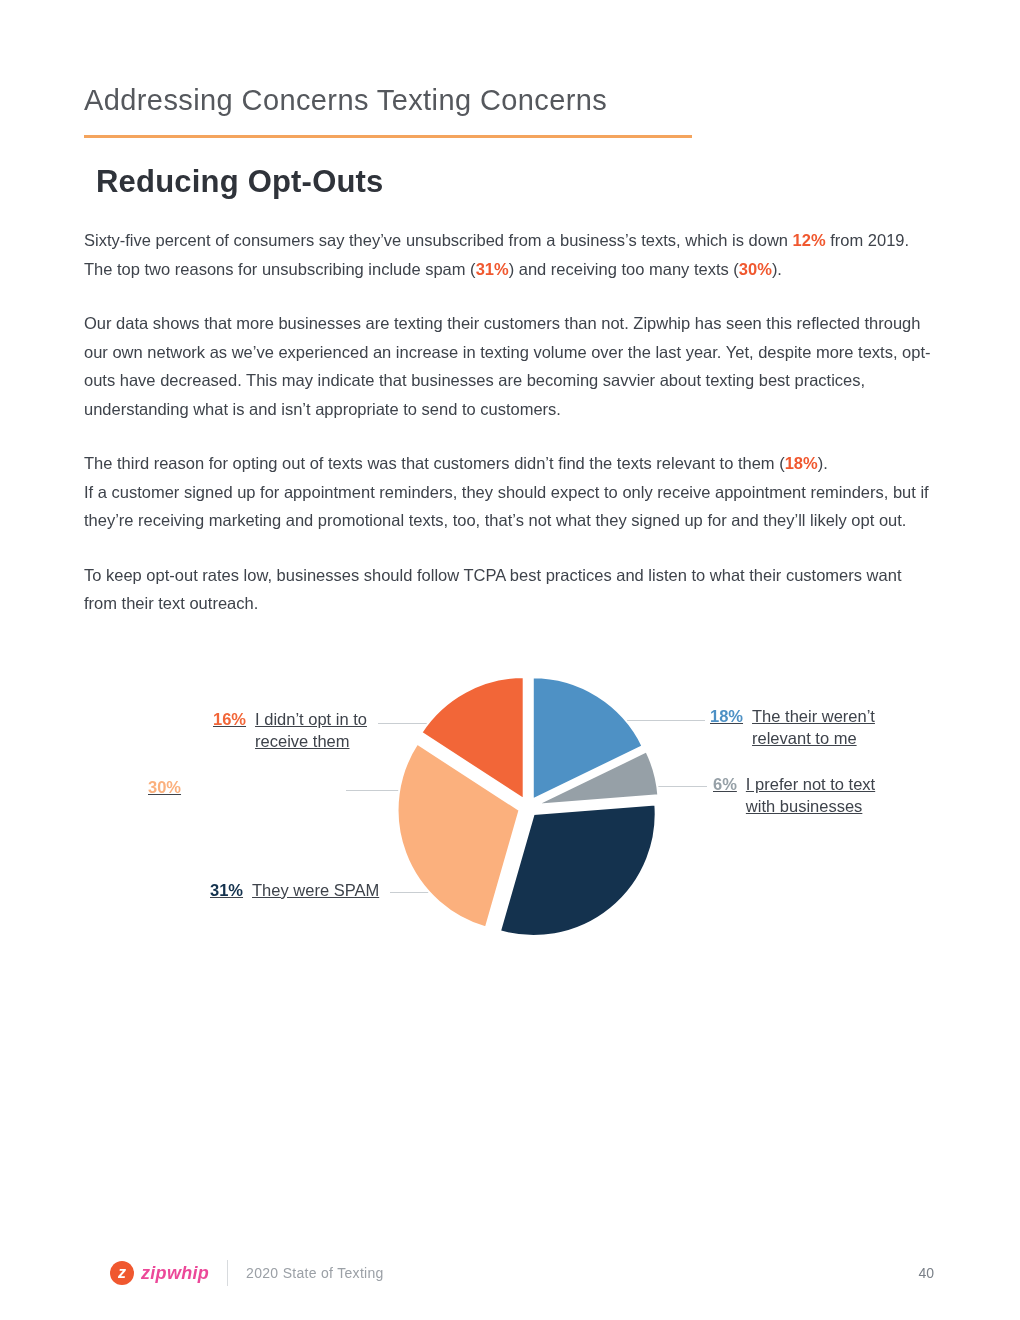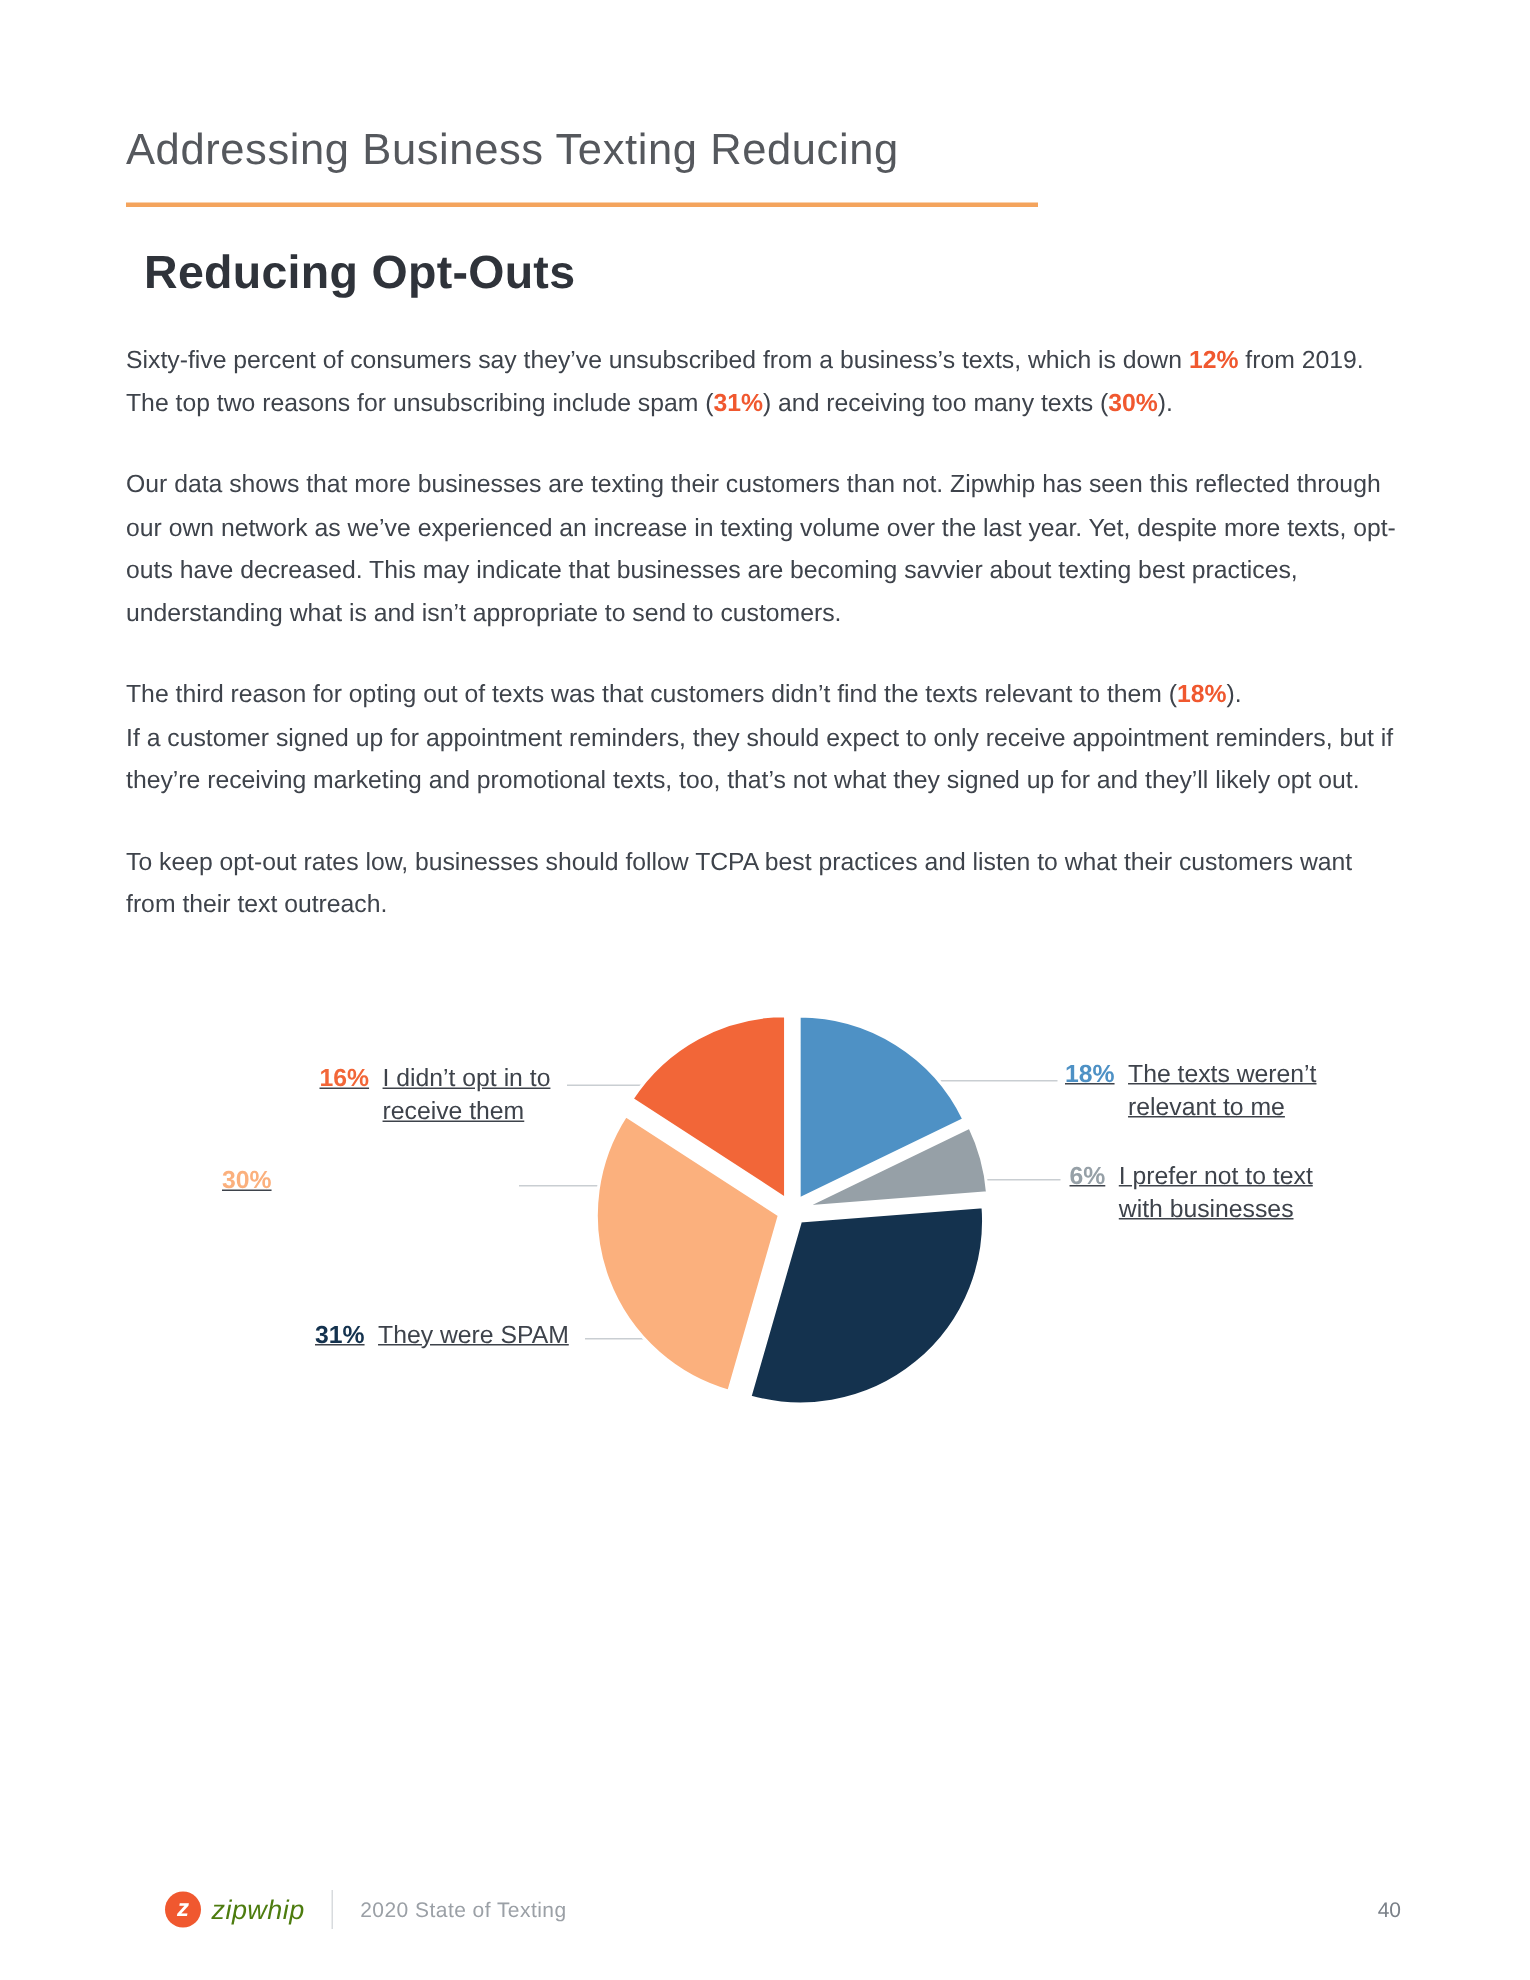--- a/index.html
+++ b/index.html
@@ -33,32 +33,32 @@
   .pl-16 { left:129px; top:66px; }  .pl-16 .txt { width:122px; }
   .pl-30 { left:64px;  top:134px; } .pl-30 .txt { width:142px; }
   .pl-31 { left:126px; top:237px; white-space:nowrap; }
   .pl-18 { left:626px; top:63px; }  .pl-18 .txt { width:138px; }
   .pl-6  { left:629px; top:131px; } .pl-6  .txt { width:152px; }
 
   .footer { position:absolute; left:110px; right:86px; top:1260px; display:flex; align-items:center; }
   .logo { display:flex; align-items:center; gap:7px; }
   .logo-mark { display:flex; align-items:center; justify-content:center; width:24px; height:24px; border-radius:50%;
                color:#fff; font-weight:700; font-style:italic; font-size:16px; line-height:1; }
-  .logo-text { font-weight:400; font-style:italic; font-size:18px; color:#4d7c0f; letter-spacing:0.3px; }
+  .logo-text { font-weight:700; font-style:italic; font-size:18px; color:#ec4899; letter-spacing:0.3px; }
   .footer-divider { width:1px; height:26px; background:#D8DBDE; margin:0 18px; }
   .footer-title { font-size:14px; color:#9BA0A6; letter-spacing:0.3px; }
   .footer-page { margin-left:auto; font-size:14px; color:#7A8088; }
 </style>
 </head>
 <body>
 
 <div class="page">
   <div class="content">
 
-    <h2 class="section-title">Addressing Business Texting Reducing</h2>
+    <h2 class="section-title">Addressing Concerns Texting Concerns</h2>
     <div class="rule" style="background: rgb(244, 164, 93);"></div>
 
     <h1 class="heading">Reducing Opt-Outs</h1>
 
     <div>
         <p class="body-para"><span>Sixty-five percent of consumers say they’ve unsubscribed from a business’s texts, which is down </span><span class="hl" style="color: rgb(240, 88, 47);">12%</span><span> from 2019. The top two reasons for unsubscribing include spam (</span><span class="hl" style="color: rgb(240, 88, 47);">31%</span><span>) and receiving too many texts (</span><span class="hl" style="color: rgb(240, 88, 47);">30%</span><span>).</span></p>
         <p class="body-para"><span>Our data shows that more businesses are texting their customers than not. Zipwhip has seen this reflected through our own network as we’ve experienced an increase in texting volume over the last year. Yet, despite more texts, opt-outs have decreased. This may indicate that businesses are becoming savvier about texting best practices, understanding what is and isn’t appropriate to send to customers.</span></p>
         <p class="body-para"><span>The third reason for opting out of texts was that customers didn’t find the texts relevant to them (</span><span class="hl" style="color: rgb(240, 88, 47);">18%</span><span>).</span><br><span>If a customer signed up for appointment reminders, they should expect to only receive appointment reminders, but if they’re receiving marketing and promotional texts, too, that’s not what they signed up for and they’ll likely opt out.</span></p>
         <p class="body-para"><span>To keep opt-out rates low, businesses should follow TCPA best practices and listen to what their customers want from their text outreach.</span></p>
       </div>
@@ -86,21 +86,21 @@
       </div>
       <div class="pie-label pl-30">
         <span class="pct" style="color: rgb(251, 176, 125);">30%</span>
       </div>
       <div class="pie-label pl-31">
         <span class="pct" style="color: rgb(20, 50, 78);">31%</span>
         <span class="txt">They were SPAM</span>
       </div>
       <div class="pie-label pl-18">
         <span class="pct" style="color: rgb(78, 145, 197);">18%</span>
-        <span class="txt">The texts weren’t relevant to me</span>
+        <span class="txt">The their weren’t relevant to me</span>
       </div>
       <div class="pie-label pl-6">
         <span class="pct" style="color: rgb(150, 160, 167);">6%</span>
         <span class="txt">I prefer not to text with businesses</span>
       </div>
 
     </div>
   </div>
 
   <div class="footer">

